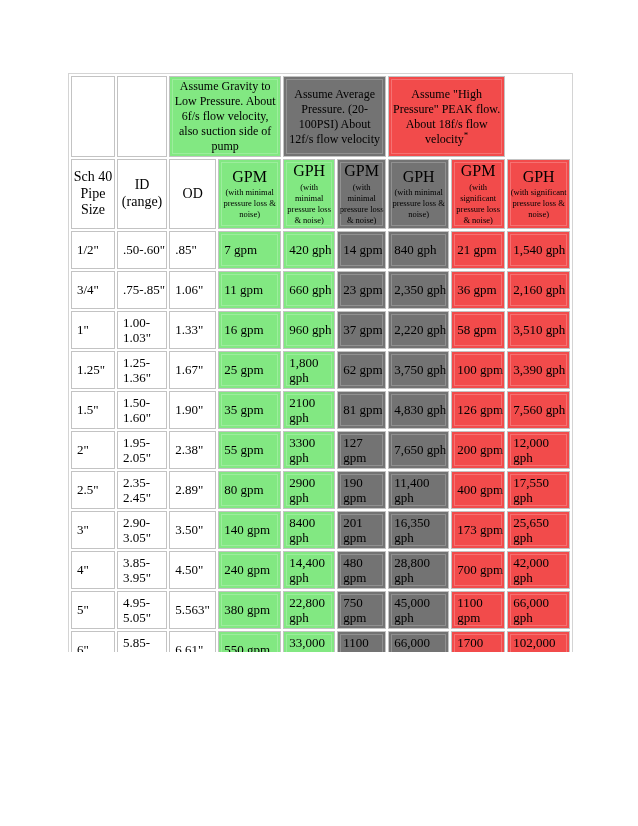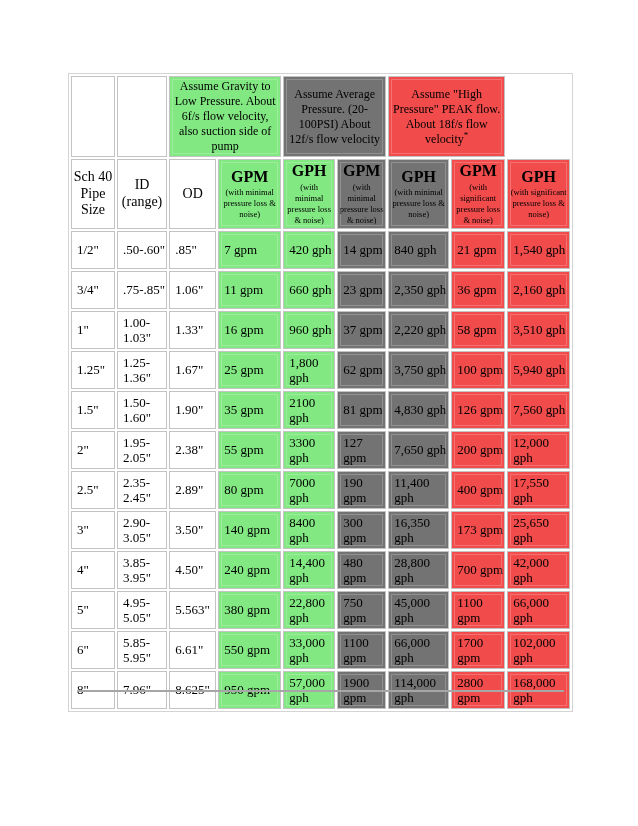--- a/index.html
+++ b/index.html
@@ -1,17 +1,17 @@
 <!DOCTYPE html>
 <html><head>
 <meta charset="utf-8">
 <style>
   html,body{margin:0;padding:0;background:#fff;}
   .page{
-    position:relative;width:638px;height:826px;background:#ffffff;overflow:hidden;
+    position:relative;width:638px;height:652px;background:#ffffff;overflow:hidden;
     font-family:"Liberation Serif", serif;color:#000;
   }
   table.flow{
     position:absolute;left:68px;top:73px;
     border-collapse:separate;border-spacing:2px;table-layout:fixed;
     background:#ffffff;border:1px solid #d4d4d4;
   }
   td,th{
     border:1px solid #c3c3c3;box-sizing:border-box;vertical-align:middle;
     font-weight:normal;position:relative;overflow:hidden;
@@ -29,21 +29,21 @@
   
   .blank{height:54px;}
   .grp{
     height:54px;text-align:center;font-size:12px;line-height:1.25;
     padding:2px 3px;
   }
   .grp sup{font-size:9px;line-height:0;}
   
   .colhead{height:70px;text-align:center;padding:1px 1px;}
   .colhead .plain{font-size:14px;line-height:1.2;display:block;}
-  .colhead .big{font-weight:bold;font-size:16px;line-height:1.1;display:block;}
+  .colhead .big{font-weight:normal;font-size:16px;line-height:1.1;display:block;}
   .colhead .sub{font-size:8.5px;line-height:1.3;display:block;margin-top:2px;}
   
   td.data{
     height:38px;font-size:13px;line-height:1.18;
     text-align:left;padding:2px 1px 2px 5px;
   }
   hr.rule{
     position:absolute;left:77px;top:690px;width:487px;height:2px;
     background:#a6a6a6;border:0;margin:0;
   }
@@ -145,21 +145,21 @@
         </tr>
         <tr>
           <td class="data tone-white">1.25"</td>
           <td class="data tone-white">1.25-1.36"</td>
           <td class="data tone-white">1.67"</td>
           <td class="data tone-green">25 gpm</td>
           <td class="data tone-green">1,800 gph</td>
           <td class="data tone-yellow">62 gpm</td>
           <td class="data tone-yellow">3,750 gph</td>
           <td class="data tone-red">100 gpm</td>
-          <td class="data tone-red">5,940 gph</td>
+          <td class="data tone-red">3,390 gph</td>
         </tr>
         <tr>
           <td class="data tone-white">1.5"</td>
           <td class="data tone-white">1.50-1.60"</td>
           <td class="data tone-white">1.90"</td>
           <td class="data tone-green">35 gpm</td>
           <td class="data tone-green">2100 gph</td>
           <td class="data tone-yellow">81 gpm</td>
           <td class="data tone-yellow">4,830 gph</td>
           <td class="data tone-red">126 gpm</td>
@@ -174,33 +174,33 @@
           <td class="data tone-yellow">127 gpm</td>
           <td class="data tone-yellow">7,650 gph</td>
           <td class="data tone-red">200 gpm</td>
           <td class="data tone-red">12,000 gph</td>
         </tr>
         <tr>
           <td class="data tone-white">2.5"</td>
           <td class="data tone-white">2.35-2.45"</td>
           <td class="data tone-white">2.89"</td>
           <td class="data tone-green">80 gpm</td>
-          <td class="data tone-green">7000 gph</td>
+          <td class="data tone-green">2900 gph</td>
           <td class="data tone-yellow">190 gpm</td>
           <td class="data tone-yellow">11,400 gph</td>
           <td class="data tone-red">400 gpm</td>
           <td class="data tone-red">17,550 gph</td>
         </tr>
         <tr>
           <td class="data tone-white">3"</td>
           <td class="data tone-white">2.90-3.05"</td>
           <td class="data tone-white">3.50"</td>
           <td class="data tone-green">140 gpm</td>
           <td class="data tone-green">8400 gph</td>
-          <td class="data tone-yellow">300 gpm</td>
+          <td class="data tone-yellow">201 gpm</td>
           <td class="data tone-yellow">16,350 gph</td>
           <td class="data tone-red">173 gpm</td>
           <td class="data tone-red">25,650 gph</td>
         </tr>
         <tr>
           <td class="data tone-white">4"</td>
           <td class="data tone-white">3.85-3.95"</td>
           <td class="data tone-white">4.50"</td>
           <td class="data tone-green">240 gpm</td>
           <td class="data tone-green">14,400 gph</td>

